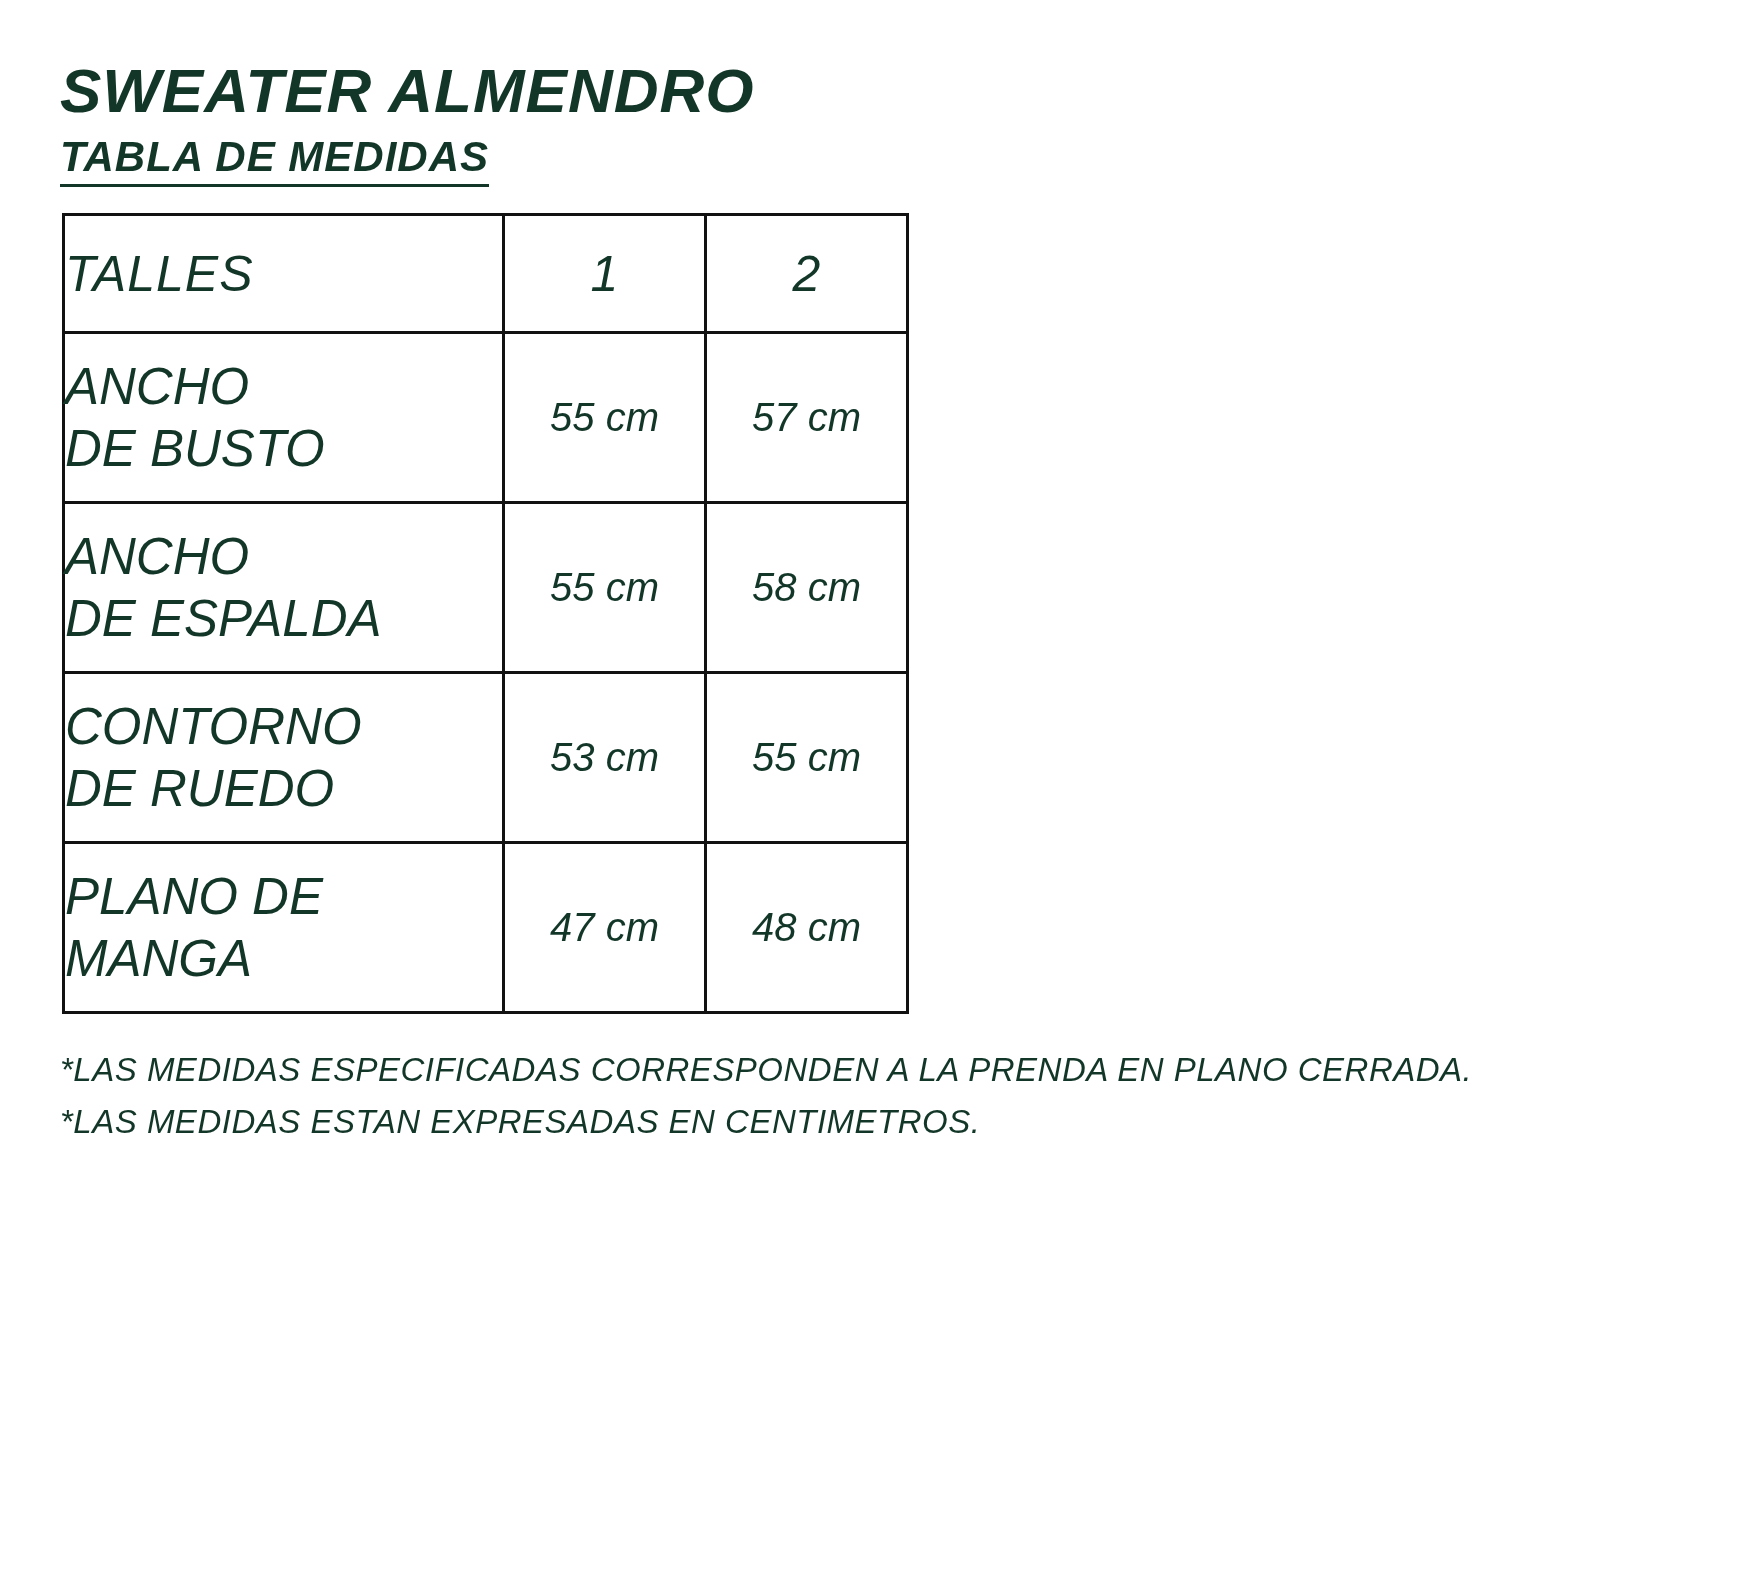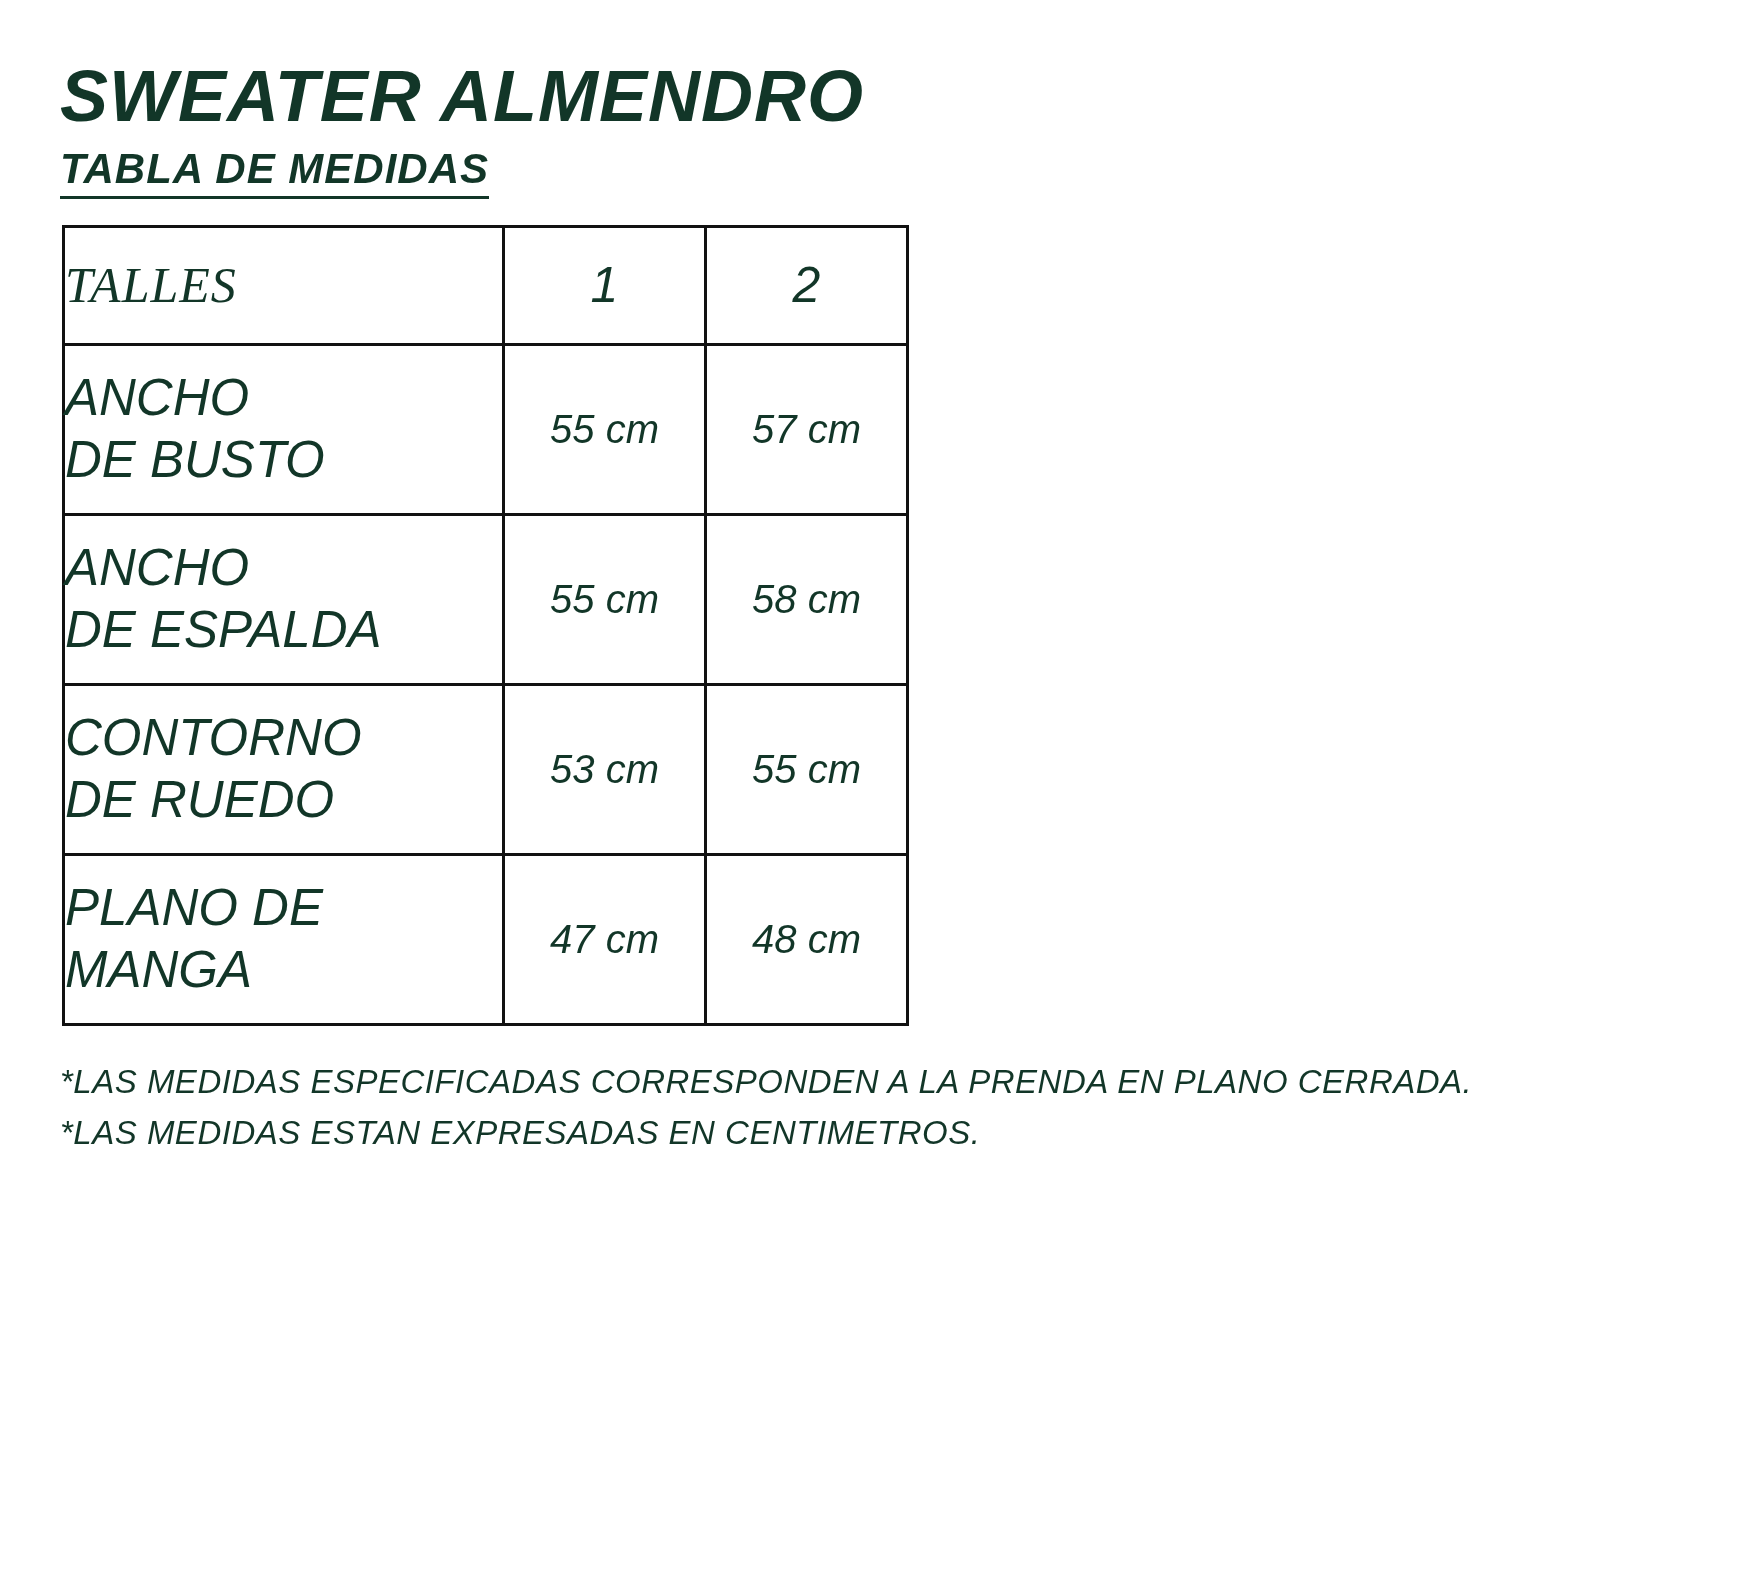--- a/index.html
+++ b/index.html
@@ -17,21 +17,21 @@
   .page {
     position: relative;
     width: 1752px;
     height: 1590px;
     box-sizing: border-box;
     padding: 55px 60px 0 60px;
   }
 
   
   .title {
-    font-size: 72px;
+    font-size: 62px;
     font-style: italic;
     font-weight: bold;
     letter-spacing: 1px;
     color: #123628;
     margin: 0 0 8px 0;
     line-height: 1.15;
   }
   .subtitle-wrap {
     margin: 0 0 26px 0;
   }
@@ -65,21 +65,20 @@
   .col-size  { width: 202px; }
 
   .head-label {
     font-size: 50px;
     font-weight: normal;
     letter-spacing: 1px;
     padding: 26px 0 26px 34px;
     text-align: left;
     height: 118px;
     box-sizing: border-box;
-    font-family: Liberation Serif, serif;
   }
   .head-size {
     font-size: 50px;
     font-weight: normal;
     text-align: center;
     height: 118px;
     box-sizing: border-box;
   }
 
   .row-label {

